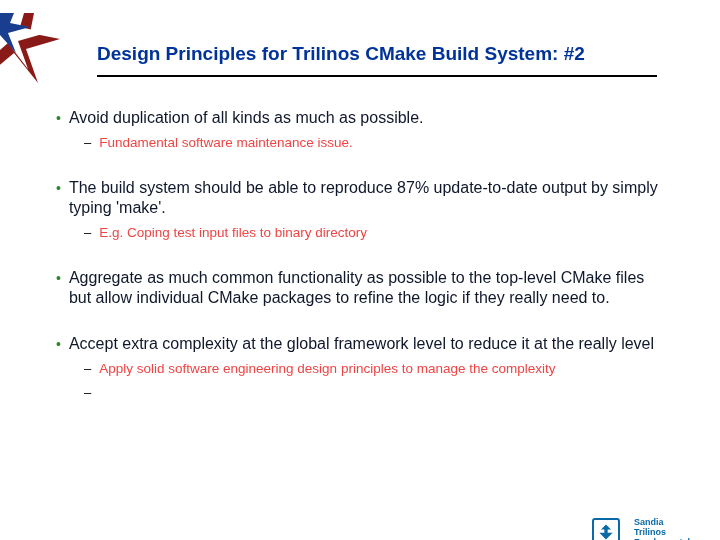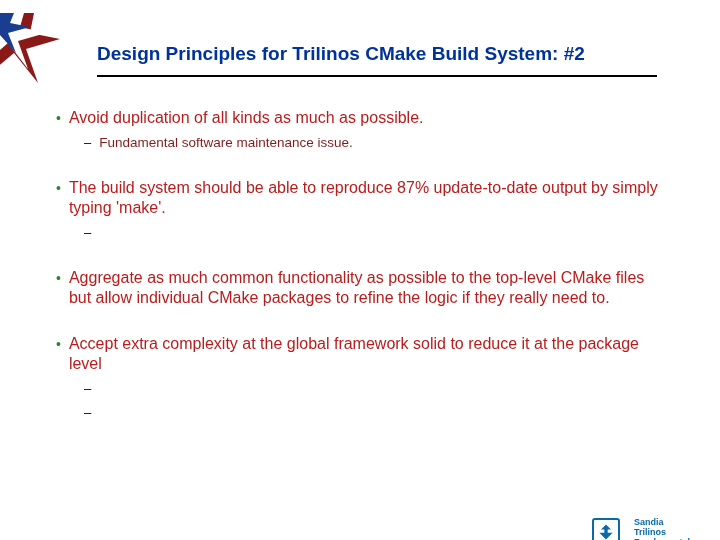--- a/index.html
+++ b/index.html
@@ -5,24 +5,24 @@
   * { margin: 0; padding: 0; box-sizing: border-box; }
   html, body { width: 720px; height: 540px; font-family: Arial, Helvetica, sans-serif; background: #fff; overflow: hidden; }
   .slide { position: relative; width: 720px; height: 540px; background: #fff; margin-top: 23px; }
   .corner-graphic { position: absolute; top: -10px; left: -10px; width: 90px; height: 75px; }
   .title-block { position: absolute; top: 20px; left: 97px; width: 560px; }
   .title-text { color: #003399; font-size: 19px; font-weight: bold; line-height: 1.15; text-align: left; }
   .title-rule { border: none; border-top: 2px solid #000; margin-top: 10px; width: 560px; }
   .content { position: absolute; top: 85px; left: 56px; width: 606px; }
   .bullet { display: flex; align-items: flex-start; margin-bottom: 6px; }
   .bullet .dot { color: #2a8a2a; font-size: 14px; line-height: 20px; margin-right: 8px; flex-shrink: 0; }
-  .bullet .txt { color: #b91c1c; font-size: 16px; line-height: 20px; }
+  .bullet .txt { color: #0f172a; font-size: 16px; line-height: 20px; }
   .sub { margin-left: 28px; }
   .sub .bullet .dot { color: #000; font-size: 13px; line-height: 18px; margin-right: 8px; }
-  .sub .bullet .txt { color: #7f1d1d; font-size: 13.5px; line-height: 18px; }
+  .sub .bullet .txt { color: #ef4444; font-size: 13.5px; line-height: 18px; }
   .group { margin-bottom: 26px; }
   .footer-page { position: absolute; left: 40px; bottom: 12px; font-size: 8px; color: #000; }
   .footer-logo { position: absolute; right: 30px; bottom: 16px; display: flex; align-items: center; gap: 14px; }
   .logo-box { width: 28px; height: 28px; border: 2px solid #0a6aa6; border-radius: 3px; display: flex; align-items: center; justify-content: center; }
   .logo-text { font-size: 9px; line-height: 10px; color: #0a6aa6; font-weight: bold; }
 </style>
 </head>
 <body>
 
 <div class="slide">
@@ -54,39 +54,41 @@
     </div>
 
     <div class="group">
       <div class="bullet">
         <span class="dot">•</span>
         <span class="txt">The build system should be able to reproduce 87% update-to-date output by simply typing 'make'.</span>
       </div>
       <div class="sub">
         <div class="bullet">
           <span class="dot">–</span>
+          <span class="txt">E.g. Coping test input files to binary directory</span>
         </div>
       </div>
     </div>
 
     <div class="group">
       <div class="bullet">
         <span class="dot">•</span>
         <span class="txt">Aggregate as much common functionality as possible to the top-level CMake files but allow individual CMake packages to refine the logic if they really need to.</span>
       </div>
     </div>
 
     <div class="group">
       <div class="bullet">
         <span class="dot">•</span>
-        <span class="txt">Accept extra complexity at the global framework solid to reduce it at the package level</span>
+        <span class="txt">Accept extra complexity at the global framework level to reduce it at the really level</span>
       </div>
       <div class="sub">
         <div class="bullet">
           <span class="dot">–</span>
+          <span class="txt">Apply solid software engineering design principles to manage the complexity</span>
         </div>
         <div class="bullet">
           <span class="dot">–</span>
         </div>
       </div>
     </div>
 
   </div>
 
   <div class="footer-page">Page</div>

